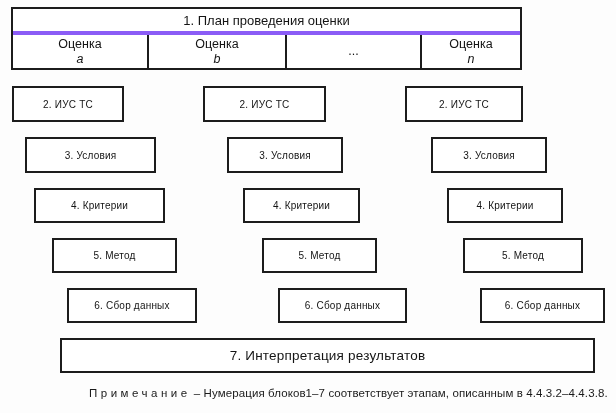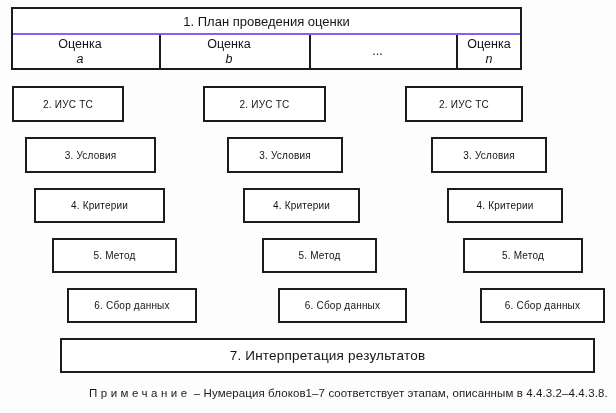--- a/index.html
+++ b/index.html
@@ -23,25 +23,25 @@
     white-space: nowrap;
   }
 
   
   .plan-table {
     position: absolute; left: 11px; top: 7px; width: 511px; height: 63px;
     box-sizing: border-box; border: 2px solid #1c1c1c; background: #fff;
     display: flex; flex-direction: column;
   }
   .plan-header {
-    box-sizing: border-box; height: 26px; border-bottom: 2px solid #8b5cf6;
+    box-sizing: border-box; height: 26px; border-bottom: 4px solid #8b5cf6;
     display: flex; align-items: center; justify-content: center;
     font-size: 13px;
   }
-  .plan-cols { flex: 1; display: flex; gap: 12px; }
+  .plan-cols { flex: 1; display: flex; }
   .plan-cell {
     box-sizing: border-box;
     display: flex; flex-direction: column; align-items: center; justify-content: center;
     font-size: 12.5px; line-height: 1.15;
   }
   .plan-cell + .plan-cell { border-left: 2px solid #1c1c1c; }
   .plan-cell .idx { font-style: italic; font-family: "Liberation Sans", sans-serif; }
   .cell-w1 { width: 134px; }
   .cell-w2 { width: 138px; }
   .cell-w3 { width: 135px; }

